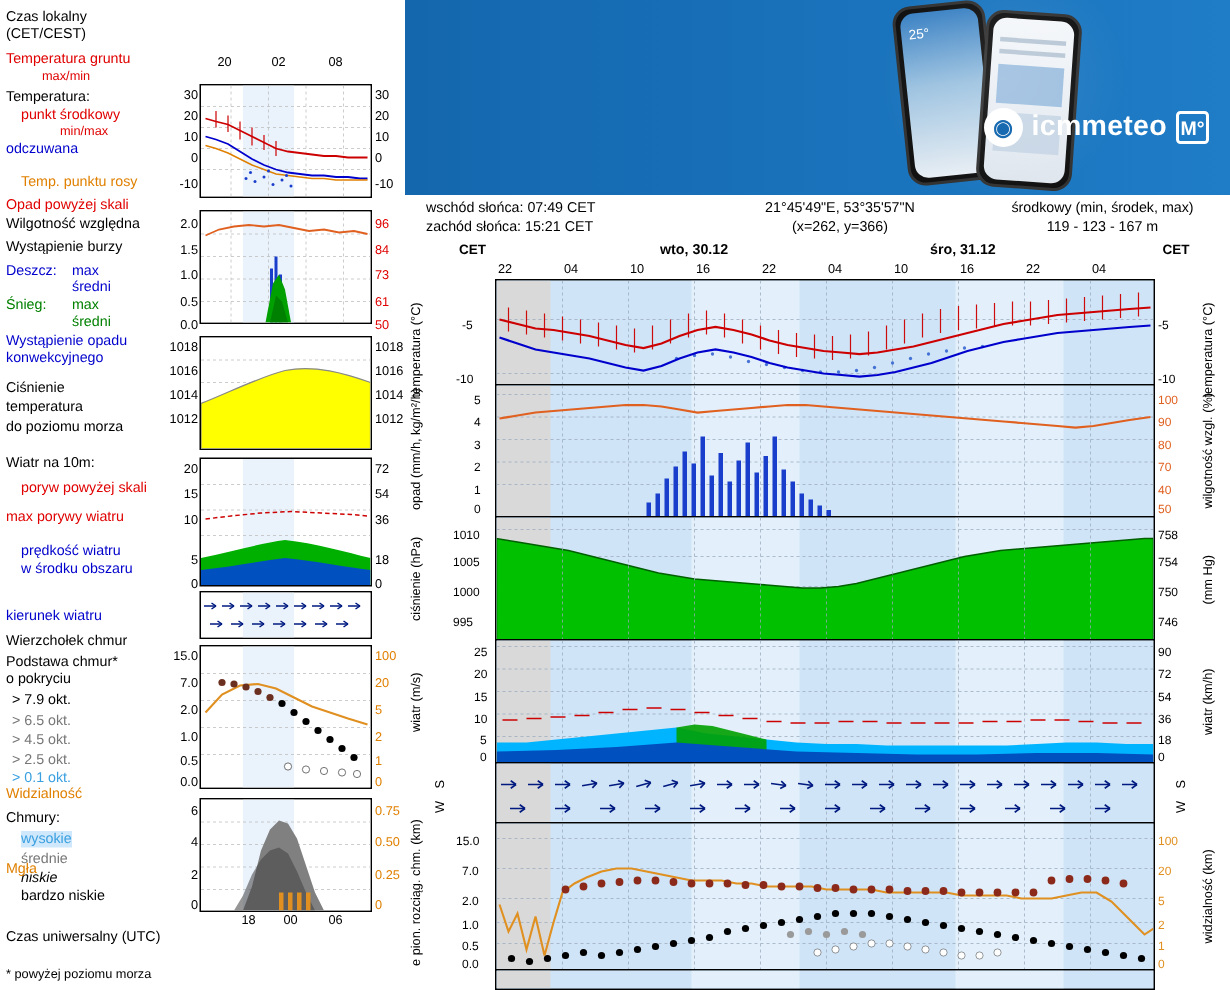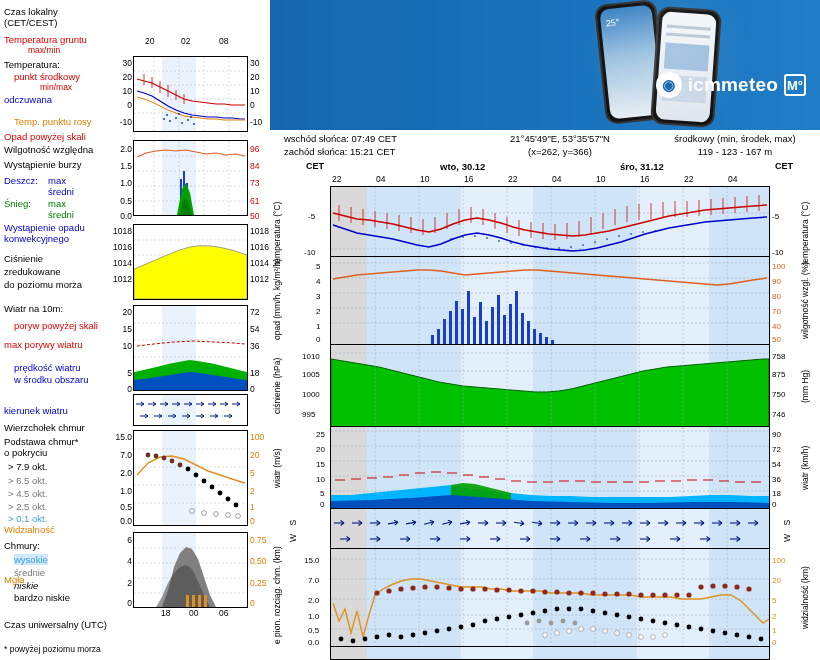--- a/index.html
+++ b/index.html
@@ -152,21 +152,21 @@
     <div class="legend-label blue" style="left:4px; top:175px;">Deszcz:</div>
     <div class="legend-label blue" style="left:48px; top:175px;">max</div>
     <div class="legend-label blue" style="left:48px; top:186px;">średni</div>
     <div class="legend-label green" style="left:4px; top:198px;">Śnieg:</div>
     <div class="legend-label green" style="left:48px; top:198px;">max</div>
     <div class="legend-label green" style="left:48px; top:209px;">średni</div>
     <div class="legend-label blue" style="left:4px; top:222px;">Wystąpienie opadu</div>
     <div class="legend-label blue" style="left:4px; top:233px;">konwekcyjnego</div>
 
     <div class="legend-label" style="left:4px; top:253px;">Ciśnienie</div>
-    <div class="legend-label" style="left:4px; top:266px;">zredukowane</div>
+    <div class="legend-label" style="left:4px; top:266px;">temperatura</div>
     <div class="legend-label" style="left:4px; top:279px;">do poziomu morza</div>
 
     <div class="legend-label" style="left:4px; top:303px;">Wiatr na 10m:</div>
     <div class="legend-label red" style="left:14px; top:320px;">poryw powyżej skali</div>
     <div class="legend-label red" style="left:4px; top:339px;">max porywy wiatru</div>
     <div class="legend-label blue" style="left:14px; top:362px;">prędkość wiatru</div>
     <div class="legend-label blue" style="left:14px; top:374px;">w środku obszaru</div>
     <div class="legend-label blue" style="left:4px; top:405px;">kierunek wiatru</div>
 
     <div class="legend-label" style="left:4px; top:422px;">Wierzchołek chmur</div>
@@ -750,21 +750,21 @@
             <line x1="220" y1="0" x2="220" y2="82"></line>
               <line x1="264" y1="0" x2="264" y2="82"></line>
             <line x1="308" y1="0" x2="308" y2="82"></line>
               <line x1="352" y1="0" x2="352" y2="82"></line>
             <line x1="396" y1="0" x2="396" y2="82"></line>
           </g>
         </svg>
       </div>
       <div class="vaxis-r">
         <span class="vtick" style="left:2px; top:8px;">758</span>
-        <span class="vtick" style="left:2px; top:26px;">875</span>
+        <span class="vtick" style="left:2px; top:26px;">754</span>
         <span class="vtick" style="left:2px; top:46px;">750</span>
         <span class="vtick" style="left:2px; top:66px;">746</span>
       </div>
       <div class="vtitle" style="left:530px; top:6px; height:72px;">(mm Hg)</div>
     </div>
 
     <div class="mainrow" style="top:266px; height:84px;">
       <div class="vtitle" style="left:2px; top:6px; height:72px;">wiatr (m/s)</div>
       <div class="vaxis-l">
         <span class="vtick" style="left:46px; top:4px;">25</span>

